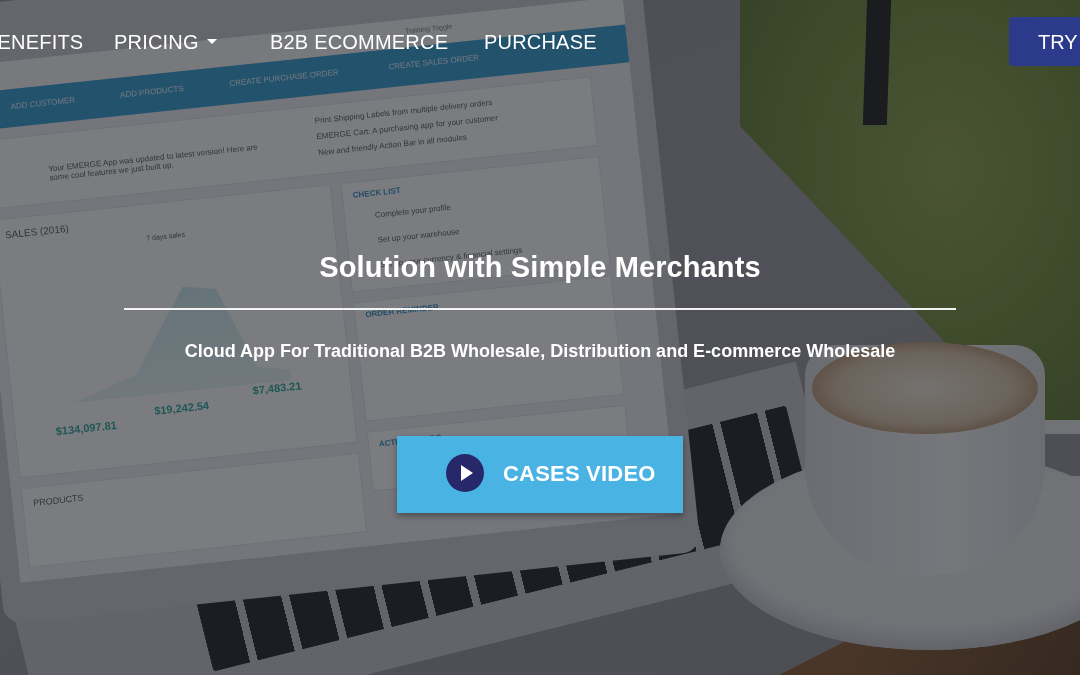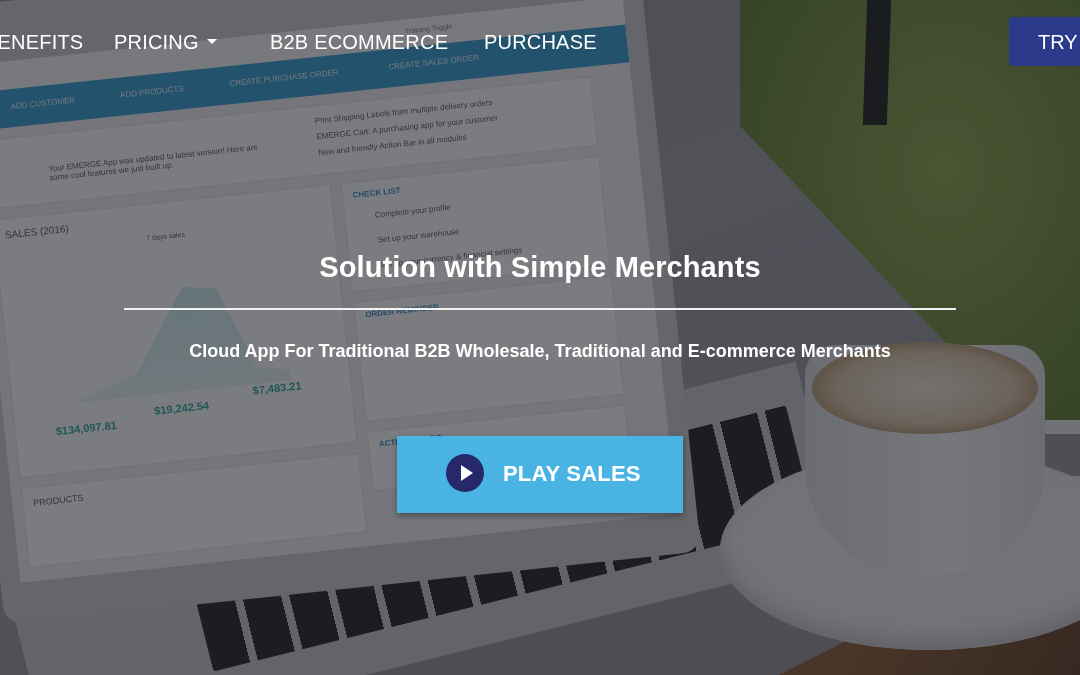--- a/index.html
+++ b/index.html
@@ -135,20 +135,20 @@
   <a class="nav-item" style="left:484px"><span>PURCHASE</span></a>
   <a class="try-btn">TRY</a>
 </nav>
 
 <section>
   <h1 class="hero-title">
     <br>
     <span>Solution with Simple Merchants</span>
   </h1>
   <div class="hero-rule"></div>
-  <p class="hero-sub">Cloud App For Traditional B2B Wholesale, Traditional and E-commerce Merchants</p>
+  <p class="hero-sub">Cloud App For Traditional B2B Wholesale, Distribution and E-commerce Wholesale</p>
   <div class="play-btn">
     <span class="play-circle">
         <span class="play-tri"></span>
       </span>
-    <span class="play-label">PLAY SALES</span>
+    <span class="play-label">CASES VIDEO</span>
   </div>
 </section>
 
 </body></html>

